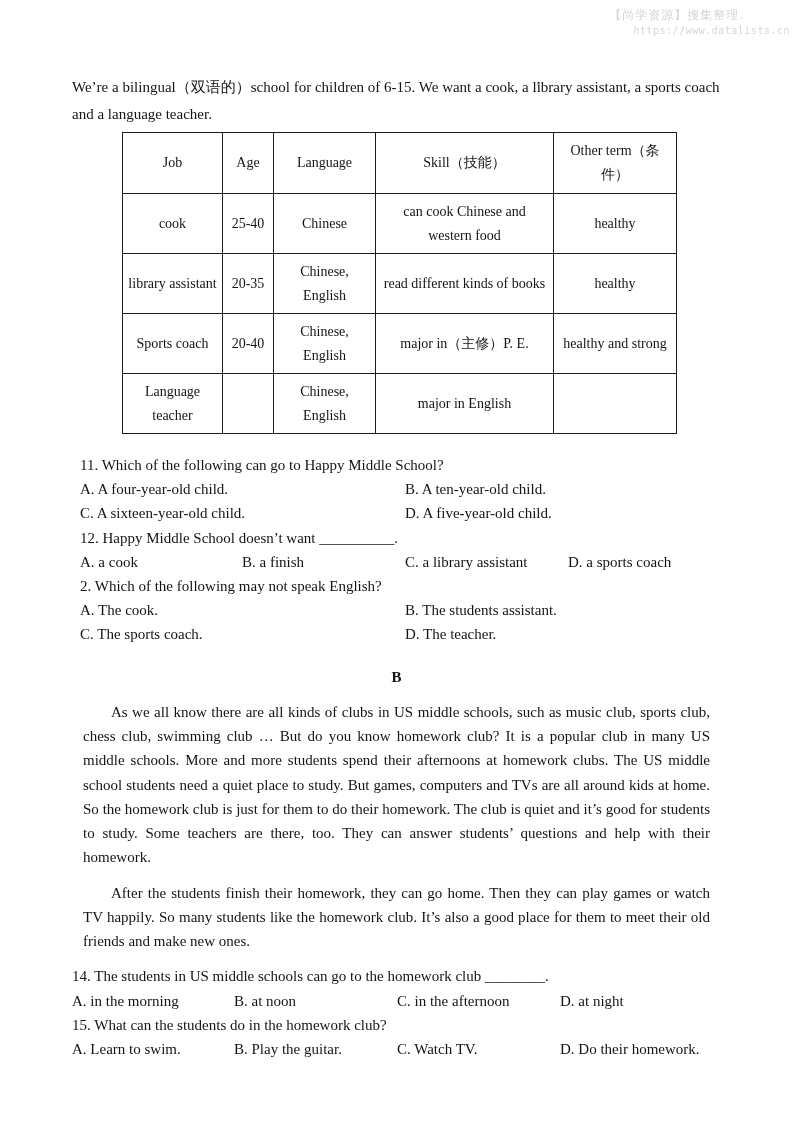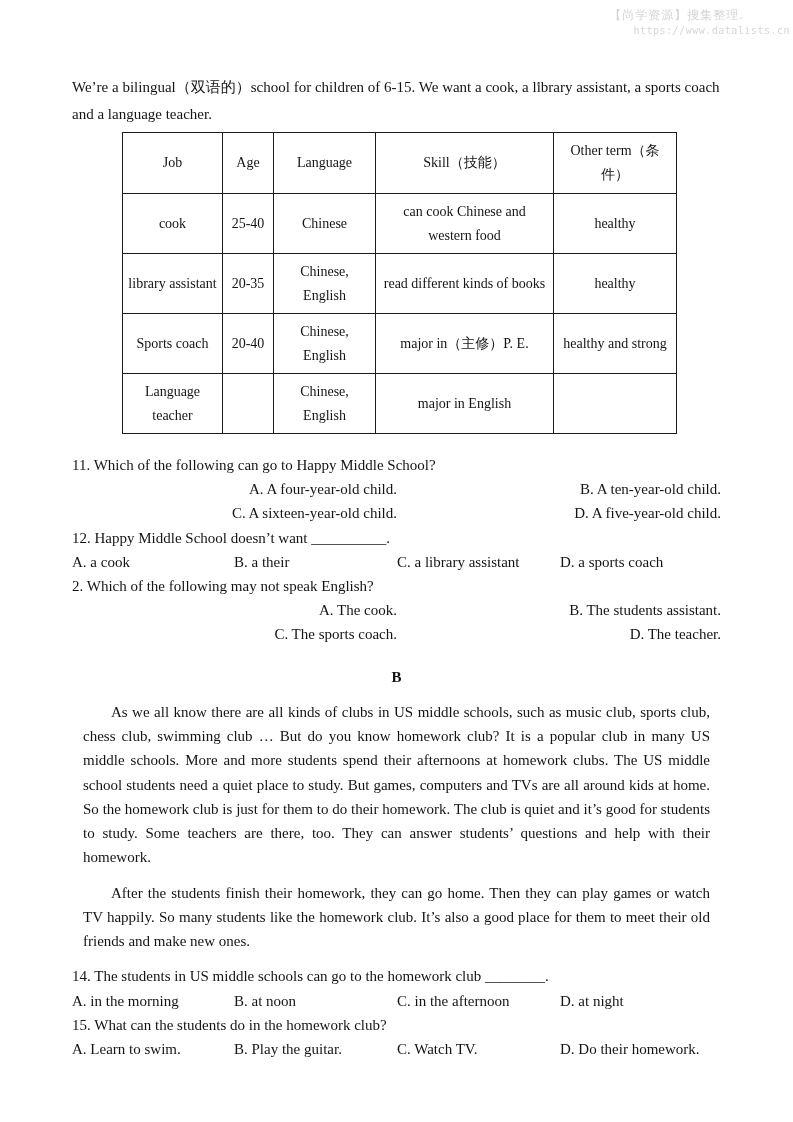--- a/index.html
+++ b/index.html
@@ -14,23 +14,23 @@
   .speck {position:absolute; left:537px; top:82px; width:3px; height:3px; background:#9a9a9a; border-radius:50%;}
   .content {position:absolute; left:72px; top:74px; width:649px; font-size:15px;}
   .intro {margin:0; line-height:27px;}
   table.jobs {border-collapse:collapse; table-layout:fixed; width:554px; margin:4px 0 0 50px; font-size:14px;}
   .jobs th, .jobs td {
     border:1px solid #1c1c1c; text-align:center; vertical-align:middle;
     font-weight:normal; line-height:24px; padding:2px 4px; overflow:hidden;
   }
   .jobs tr {height:60px;}
   .jobs tr.hdr {height:61px;}
-  .qa {margin-top:19px;}
+  .qa {margin-top:19px;margin-left:8px;}
   .qline {line-height:24.2px;}
-  .row2 {display:grid; grid-template-columns:325px 1fr;text-align:right;}
+  .row2 {display:grid; grid-template-columns:325px 1fr;}
   .row4 {display:grid; grid-template-columns:162px 163px 163px 1fr;}
   .bhead {text-align:center; font-weight:bold; margin:18px 0 0 0; line-height:24.2px;}
   .para {margin:11px; text-indent:28px; text-align:justify; line-height:24.25px;}
   .mt4 {margin-top:0;}
 </style>
 </head>
 <body>
 
 <div class="page">
 
@@ -99,21 +99,21 @@
         <span>B. A ten-year-old child.</span>
       </div>
       <div class="qline row2">
         <span>C. A sixteen-year-old child.</span>
         <span>D. A five-year-old child.</span>
       </div>
 
       <div class="qline">12. Happy Middle School doesn’t want __________.</div>
       <div class="qline row4">
         <span>A. a cook</span>
-        <span>B. a their</span>
+        <span>B. a finish</span>
         <span>C. a library assistant</span>
         <span>D. a sports coach</span>
       </div>
 
       <div class="qline">2. Which of the following may not speak English?</div>
       <div class="qline row2">
         <span>A. The cook.</span>
         <span>B. The students assistant.</span>
       </div>
       <div class="qline row2">

